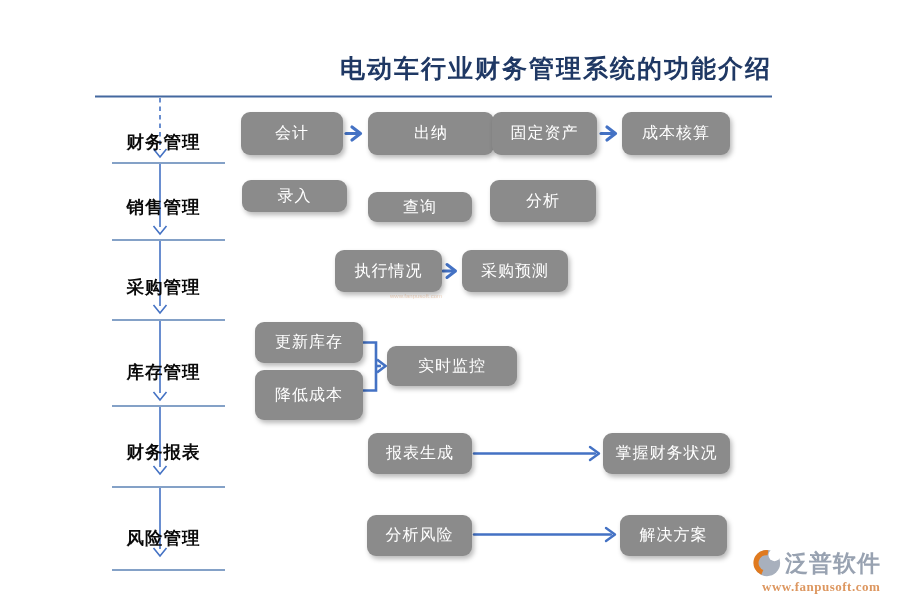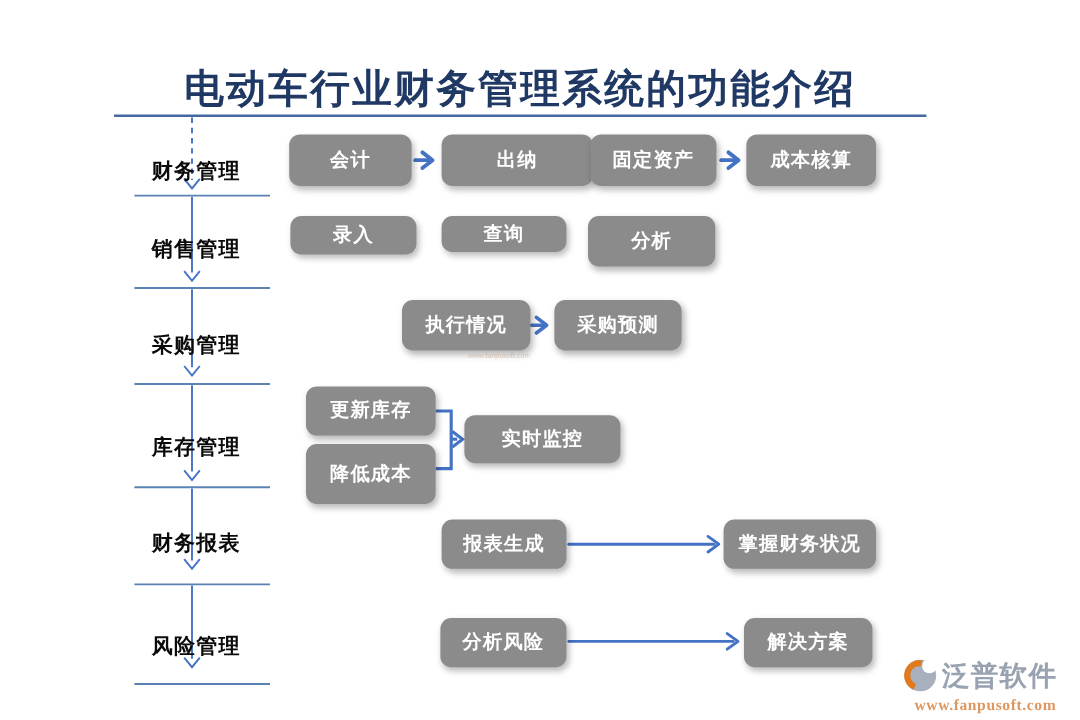--- a/index.html
+++ b/index.html
@@ -1,30 +1,30 @@
 <!DOCTYPE html>
 <html><head>
 <meta charset="utf-8">
 <style>
   html,body{margin:0;padding:0;background:#ffffff;}
   .canvas{
     position:relative;width:900px;height:600px;background:#ffffff;overflow:hidden;
     font-family:"Liberation Sans","DejaVu Sans",sans-serif;
   }
   .title{
-    position:absolute;left:95px;top:52px;width:677px;text-align:center;
-    font-size:33px;font-weight:bold;color:#1f3864;letter-spacing:2px;white-space:nowrap;
+    position:absolute;left:95px;top:52px;width:677px;text-align:right;
+    font-size:25px;font-weight:bold;color:#1f3864;letter-spacing:2px;white-space:nowrap;
   }
   .rail-label{
     position:absolute;left:101px;width:125px;text-align:center;
     font-size:17.5px;font-weight:bold;color:#0a0a0a;letter-spacing:1px;z-index:3;
   }
   .btn{
     position:absolute;background:#8b8b8b;border-radius:9px;color:#ffffff;
-    font-weight:bold;font-size:16px;letter-spacing:1px;
+    font-weight:normal;font-size:16px;letter-spacing:1px;
     display:flex;align-items:center;justify-content:center;
     box-shadow:2px 3px 5px rgba(0,0,0,0.28);z-index:3;white-space:nowrap;
   }
   svg.flow{position:absolute;left:0;top:0;z-index:1;}
   .logo{
     position:absolute;left:752px;top:547px;width:145px;height:48px;z-index:4;
   }
   .logo .brandline{display:flex;align-items:flex-start;}
   .logo .brand-text{
     font-size:23px;font-weight:bold;color:#98a2b1;letter-spacing:1px;margin-left:3px;line-height:32px;
@@ -128,21 +128,21 @@
   <div class="rail-label" style="top:360px">库存管理</div>
   <div class="rail-label" style="top:440px">财务报表</div>
   <div class="rail-label" style="top:526px">风险管理</div>
 
   <div class="btn" style="left:241px;top:112px;width:102px;height:43px">会计</div>
   <div class="btn" style="left:368px;top:112px;width:126px;height:43px">出纳</div>
   <div class="btn" style="left:492px;top:112px;width:105px;height:43px">固定资产</div>
   <div class="btn" style="left:622px;top:112px;width:108px;height:43px">成本核算</div>
 
   <div class="btn" style="left:242px;top:180px;width:105px;height:32px">录入</div>
-  <div class="btn" style="left:368px;top:180px;width:104px;height:30px">查询</div>
+  <div class="btn" style="left:368px;top:192px;width:104px;height:30px">查询</div>
   <div class="btn" style="left:490px;top:180px;width:106px;height:42px">分析</div>
 
   <div class="btn" style="left:335px;top:250px;width:107px;height:42px">执行情况</div>
   <div class="btn" style="left:462px;top:250px;width:106px;height:42px">采购预测</div>
 
   <div class="btn" style="left:255px;top:322px;width:108px;height:41px">更新库存</div>
   <div class="btn" style="left:255px;top:370px;width:108px;height:50px">降低成本</div>
   <div class="btn" style="left:387px;top:346px;width:130px;height:40px">实时监控</div>
 
   <div class="btn" style="left:368px;top:433px;width:104px;height:41px">报表生成</div>

